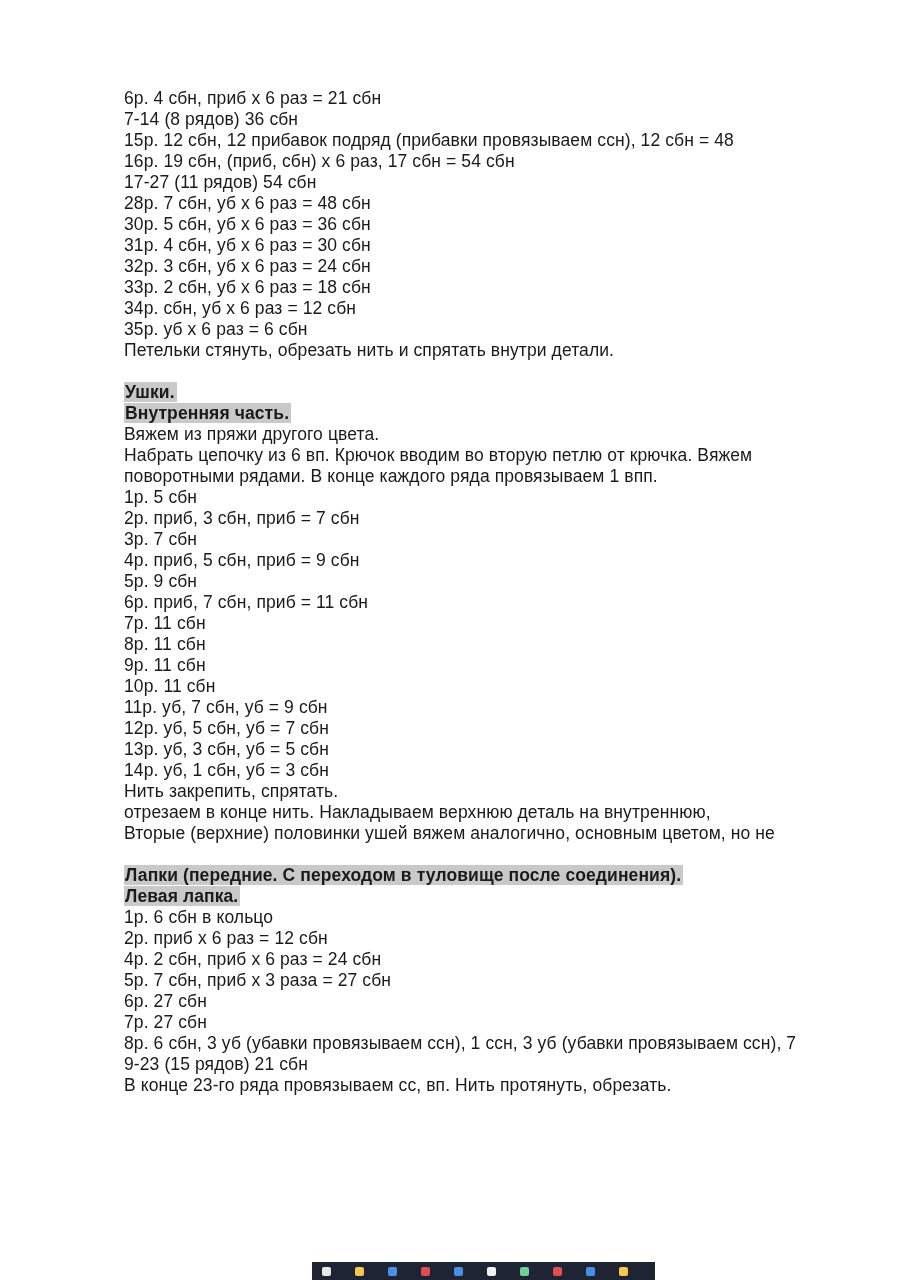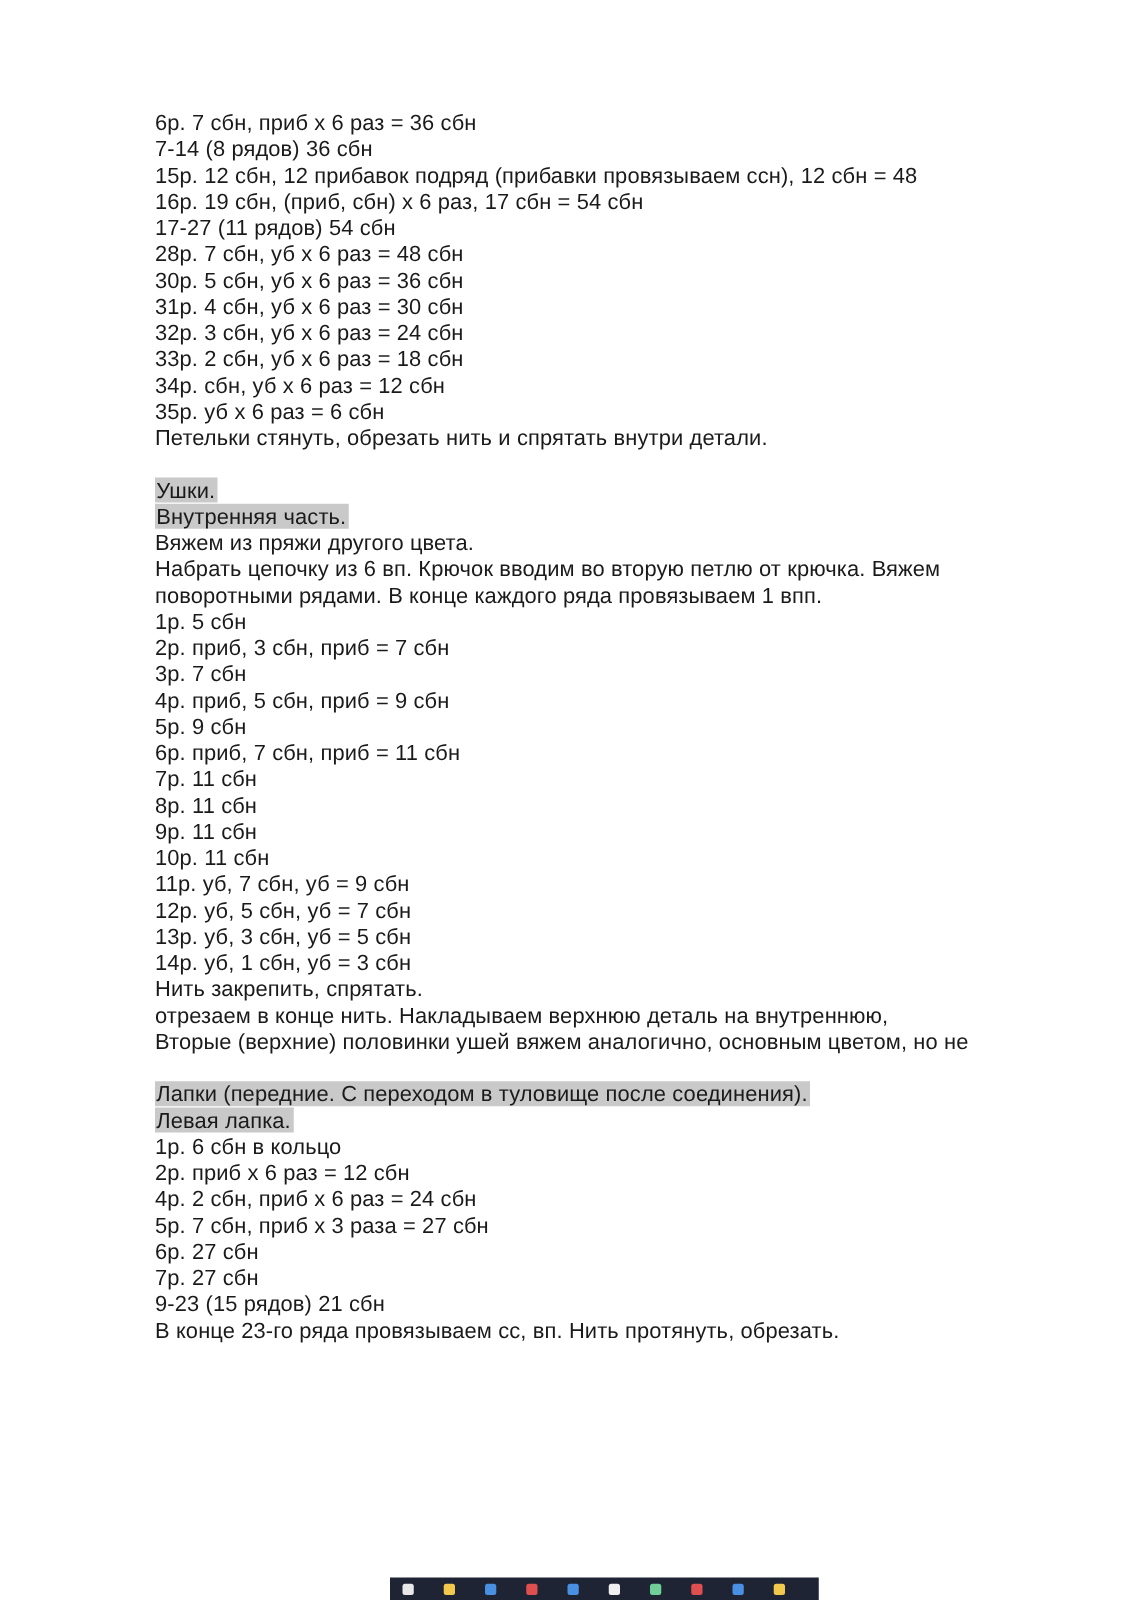--- a/index.html
+++ b/index.html
@@ -24,20 +24,21 @@
     height: 21px;
     line-height: 21px;
     font-size: 17.5px;
     color: #1a1a1a;
     white-space: nowrap;
     letter-spacing: 0.1px;
   }
   .hl {
     background: #c9c9c9;
     padding: 0 2px 0 1px;
+    font-weight: bold;
   }
   .taskbar {
     position: absolute;
     left: 312px;
     top: 1262px;
     width: 343px;
     height: 18px;
     background: #1e2433;
     display: flex;
     align-items: center;
@@ -50,21 +51,21 @@
     height: 9px;
     border-radius: 2px;
     flex: none;
   }
 </style>
 </head>
 <body>
 
 <div class="doc">
   <div id="pattern-text">
-      <div class="line"><span>6р. 7 сбн, приб х 6 раз = 36 сбн</span></div>
+      <div class="line"><span>6р. 4 сбн, приб х 6 раз = 21 сбн</span></div>
       <div class="line"><span>7-14 (8 рядов) 36 сбн</span></div>
       <div class="line"><span>15р. 12 сбн, 12 прибавок подряд (прибавки провязываем ссн), 12 сбн = 48</span></div>
       <div class="line"><span>16р. 19 сбн, (приб, сбн) х 6 раз, 17 сбн = 54 сбн</span></div>
       <div class="line"><span>17-27 (11 рядов) 54 сбн</span></div>
       <div class="line"><span>28р. 7 сбн, уб х 6 раз = 48 сбн</span></div>
       <div class="line"><span>30р. 5 сбн, уб х 6 раз = 36 сбн</span></div>
       <div class="line"><span>31р. 4 сбн, уб х 6 раз = 30 сбн</span></div>
       <div class="line"><span>32р. 3 сбн, уб х 6 раз = 24 сбн</span></div>
       <div class="line"><span>33р. 2 сбн, уб х 6 раз = 18 сбн</span></div>
       <div class="line"><span>34р. сбн, уб х 6 раз = 12 сбн</span></div>
@@ -95,20 +96,21 @@
       <div class="line"><span>Вторые (верхние) половинки ушей вяжем аналогично, основным цветом, но не</span></div>
       <div class="line"></div>
       <div class="line"><span class="hl">Лапки (передние. С переходом в туловище после соединения).</span></div>
       <div class="line"><span class="hl">Левая лапка.</span></div>
       <div class="line"><span>1р. 6 сбн в кольцо</span></div>
       <div class="line"><span>2р. приб х 6 раз = 12 сбн</span></div>
       <div class="line"><span>4р. 2 сбн, приб х 6 раз = 24 сбн</span></div>
       <div class="line"><span>5р. 7 сбн, приб х 3 раза = 27 сбн</span></div>
       <div class="line"><span>6р. 27 сбн</span></div>
       <div class="line"><span>7р. 27 сбн</span></div>
+      <div class="line"><span>8р. 6 сбн, 3 уб (убавки провязываем ссн), 1 ссн, 3 уб (убавки провязываем ссн), 7</span></div>
       <div class="line"><span>9-23 (15 рядов) 21 сбн</span></div>
       <div class="line"><span>В конце 23-го ряда провязываем сс, вп. Нить протянуть, обрезать.</span></div>
     </div>
 </div>
 
 <div class="taskbar" id="taskbar" style="background: rgb(30, 36, 51);">
     <div class="tb-icon" style="background: rgb(232, 232, 232);"></div>
     <div class="tb-icon" style="background: rgb(242, 201, 76);"></div>
     <div class="tb-icon" style="background: rgb(74, 144, 226);"></div>
     <div class="tb-icon" style="background: rgb(224, 79, 79);"></div>

